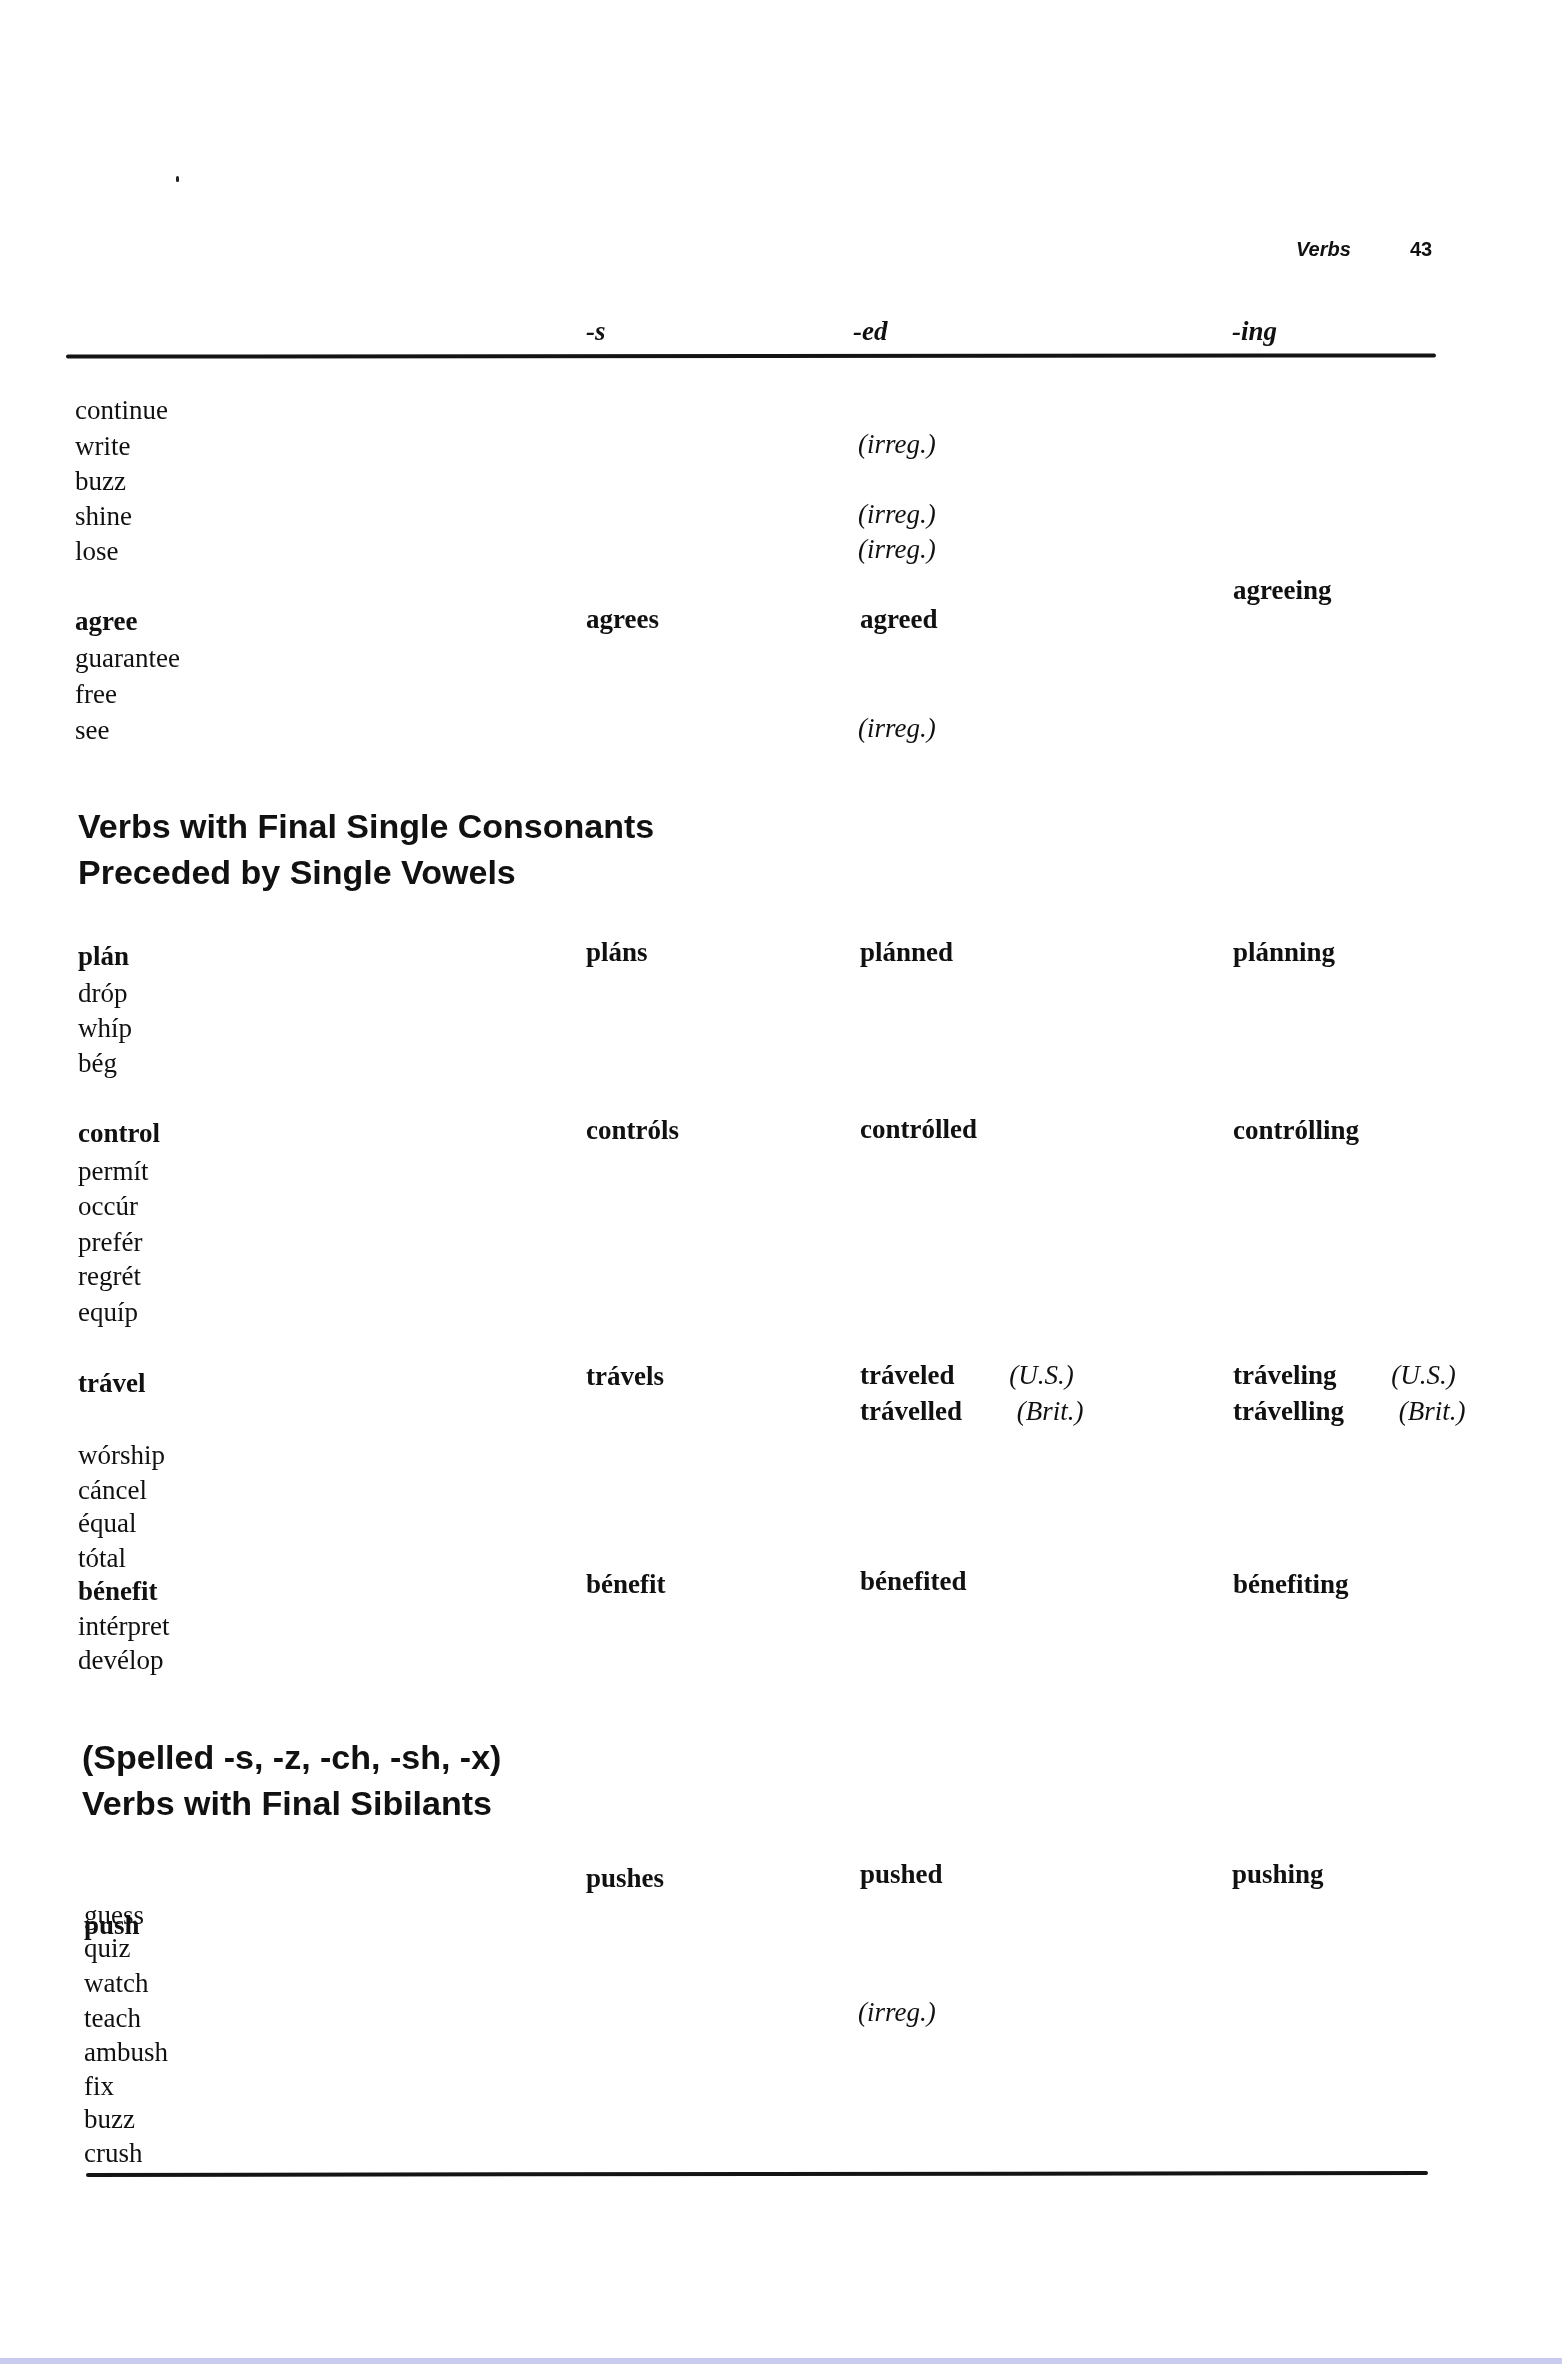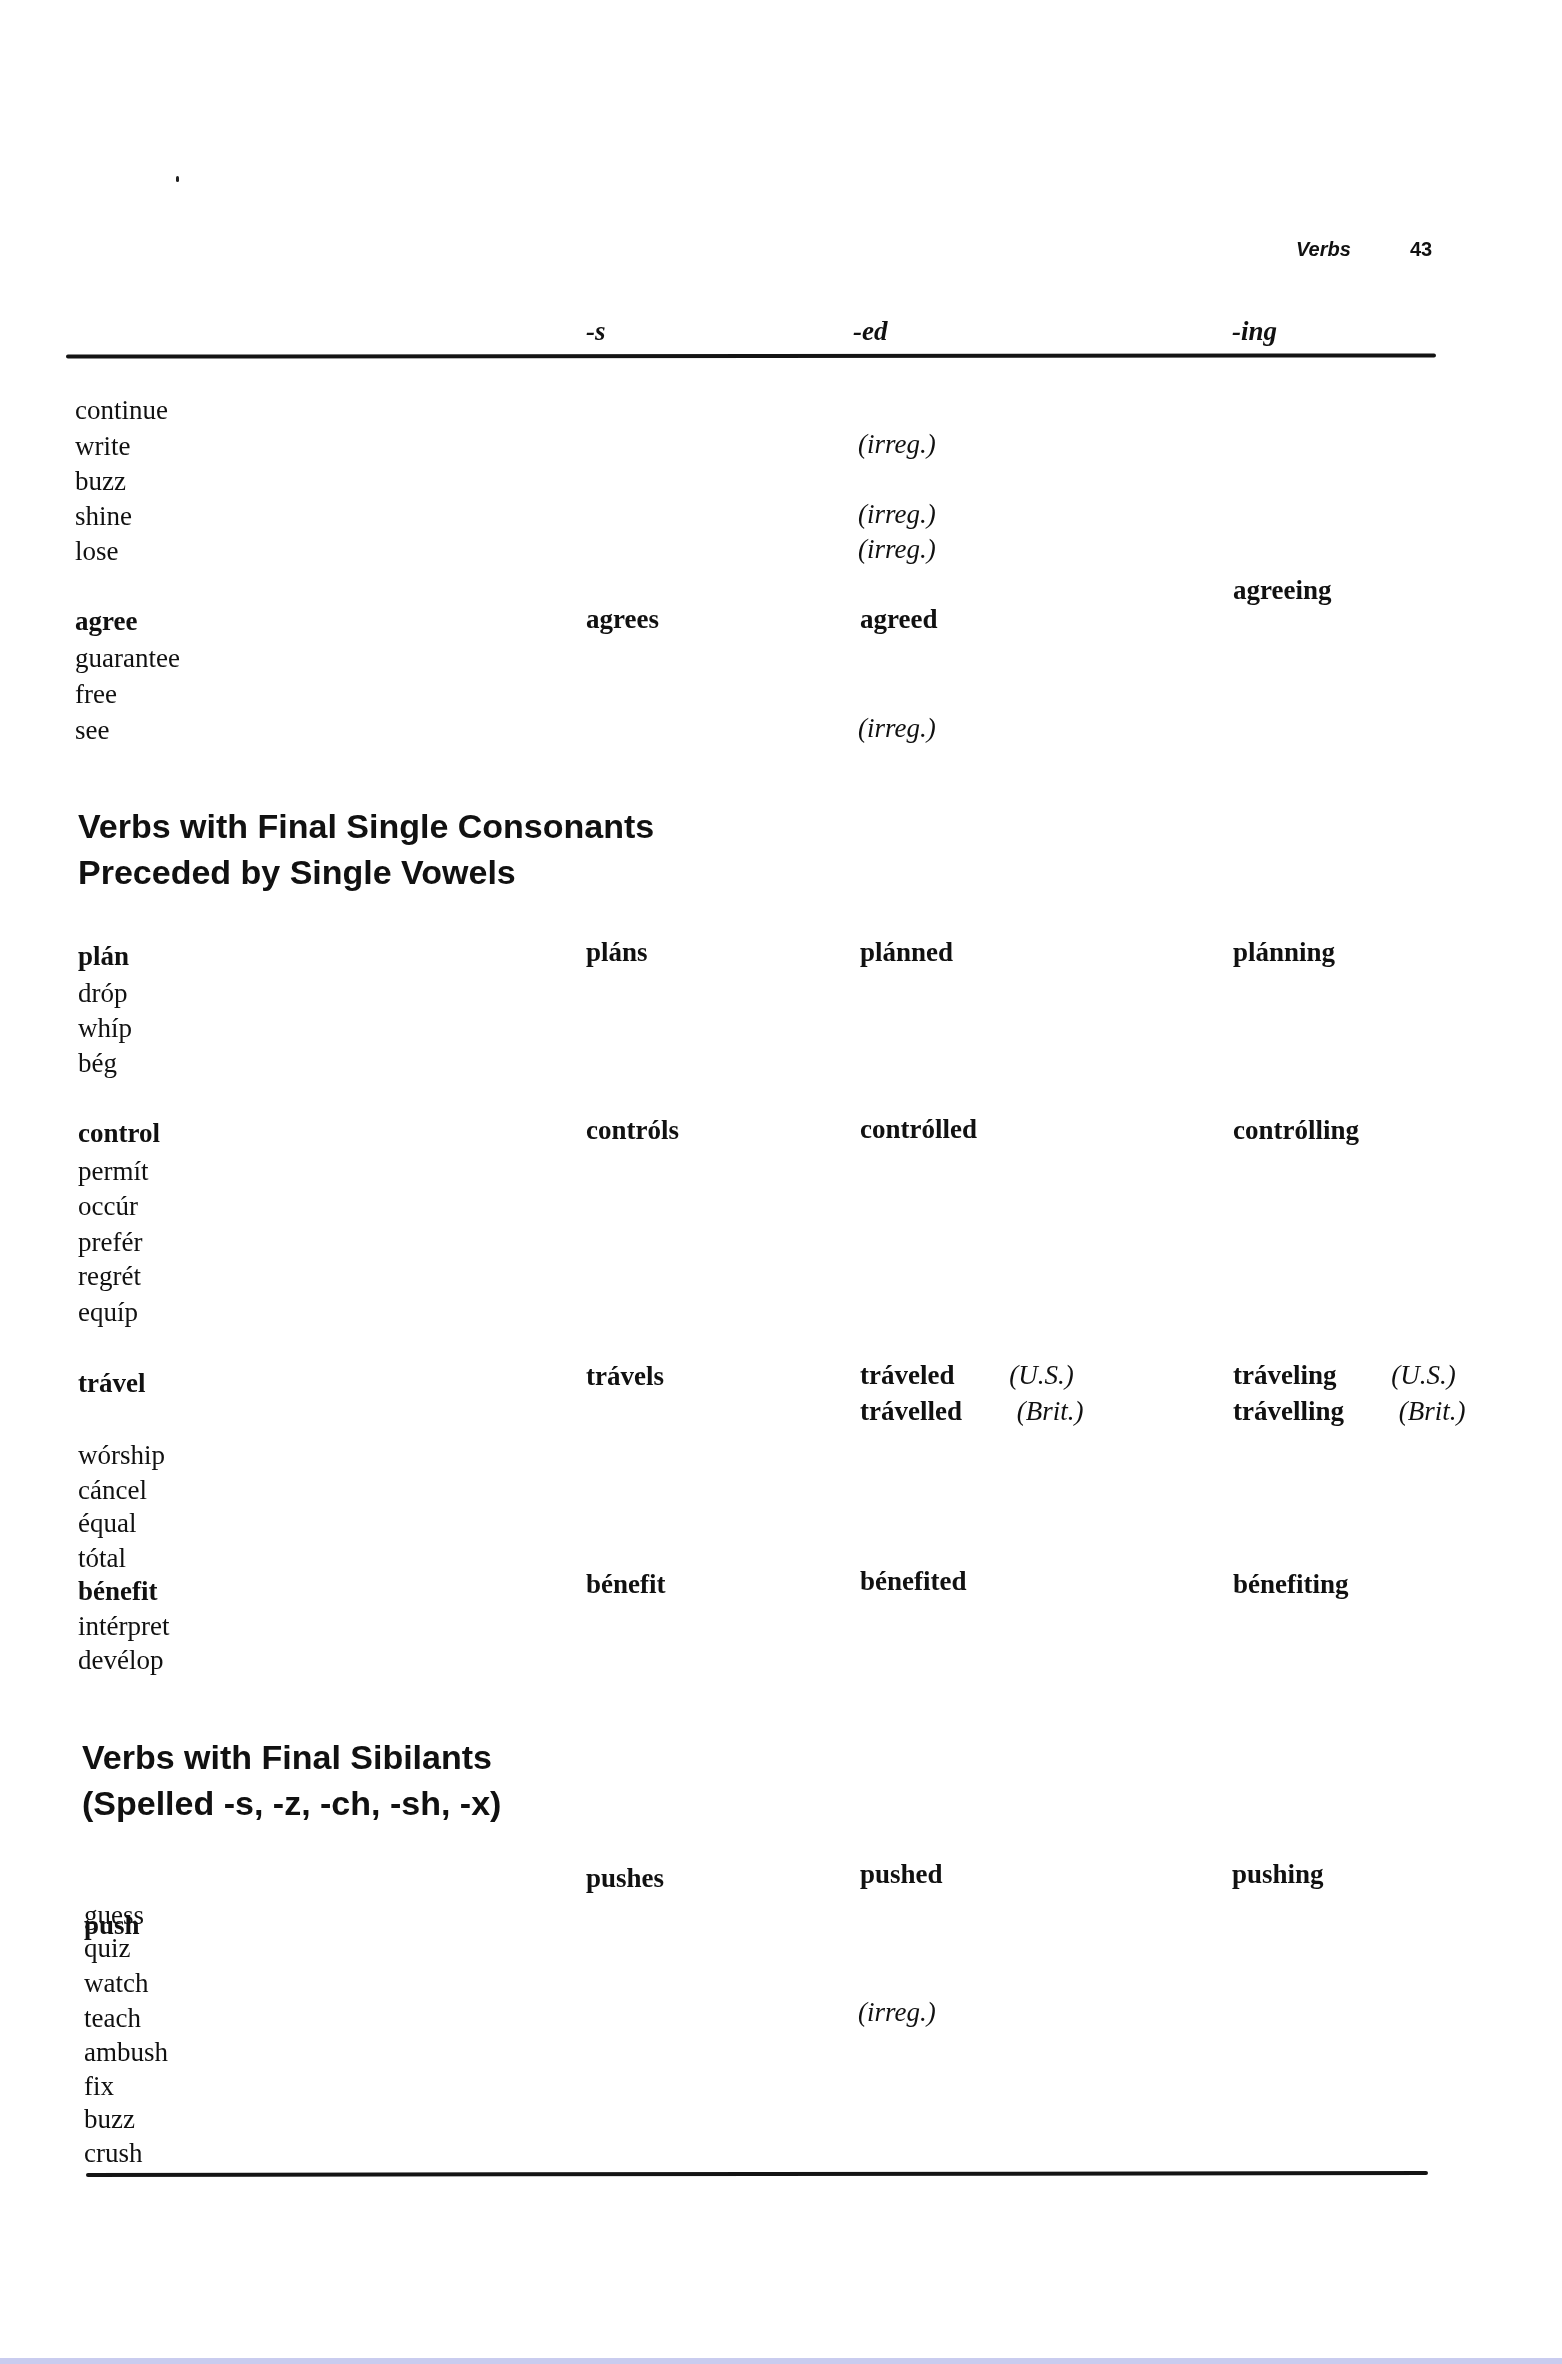--- a/index.html
+++ b/index.html
@@ -116,22 +116,22 @@
 <div class="abs cell" style="left:78px;top:1507px">équal</div>
 <div class="abs cell" style="left:78px;top:1542px">tótal</div>
 <div class="abs cell bold" style="left:78px;top:1575px">bénefit</div>
 <div class="abs cell bold" style="left:586px;top:1568px">bénefit</div>
 <div class="abs cell bold" style="left:860px;top:1565px">bénefited</div>
 <div class="abs cell bold" style="left:1233px;top:1568px">bénefiting</div>
 <div class="abs cell" style="left:78px;top:1610px">intérpret</div>
 <div class="abs cell" style="left:78px;top:1644px">devélop</div>
 
 <div class="abs heading" style="top:1734px;left:82px">
+  <div>(Spelled -s, -z, -ch, -sh, -x)</div>
   <div>Verbs with Final Sibilants</div>
-  <div>(Spelled -s, -z, -ch, -sh, -x)</div>
 </div>
 
 <div class="abs cell bold" style="left:84px;top:1909px">push</div>
 <div class="abs cell bold" style="left:586px;top:1862px">pushes</div>
 <div class="abs cell bold" style="left:860px;top:1858px">pushed</div>
 <div class="abs cell bold" style="left:1232px;top:1858px">pushing</div>
 <div class="abs cell" style="left:84px;top:1899px">guess</div>
 <div class="abs cell" style="left:84px;top:1932px">quiz</div>
 <div class="abs cell" style="left:84px;top:1967px">watch</div>
 <div class="abs cell" style="left:84px;top:2002px">teach</div>

